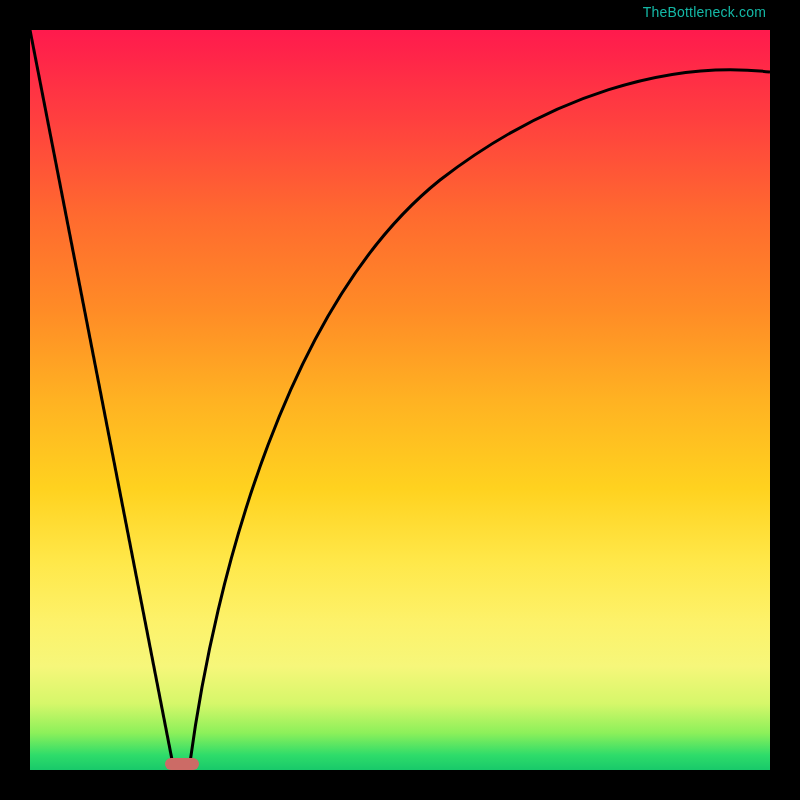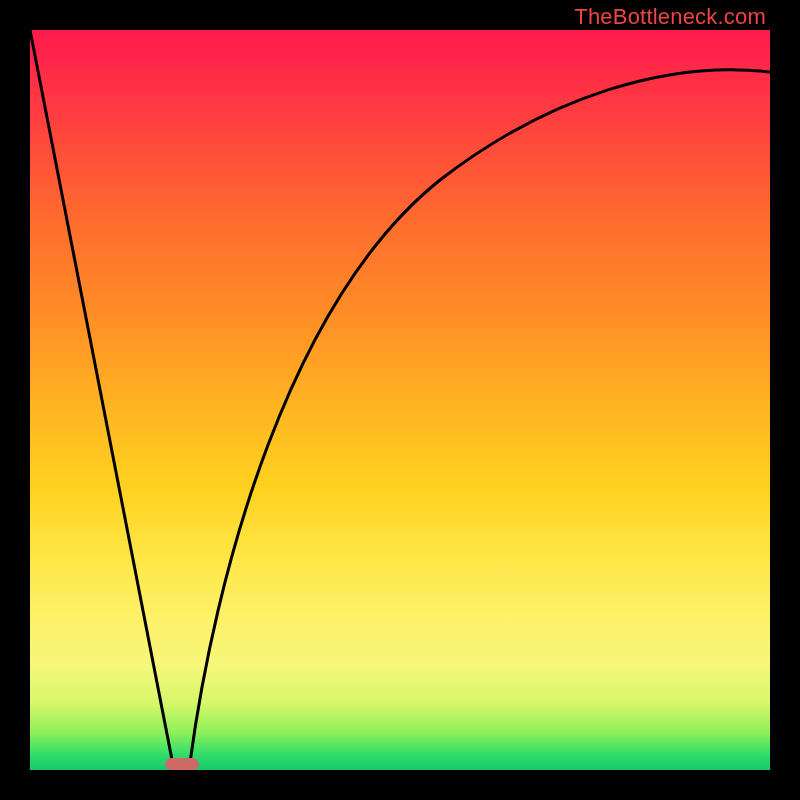--- a/index.html
+++ b/index.html
@@ -30,22 +30,22 @@
       #d6f76a 91%,
       #8cf05a 95%,
       #2edc6a 98%,
       #18c96a 100%
     );
   }
   .watermark {
     position: absolute;
     top: 4px;
     right: 34px;
-    color: #ef4444;
-    font-size: 22px;
+    color: #14b8a6;
+    font-size: 14px;
     font-weight: 500;
     letter-spacing: 0.2px;
     user-select: none;
   }
   svg.curve {
     position: absolute;
     left: 0;
     top: 0;
     width: 740px;
     height: 740px;

